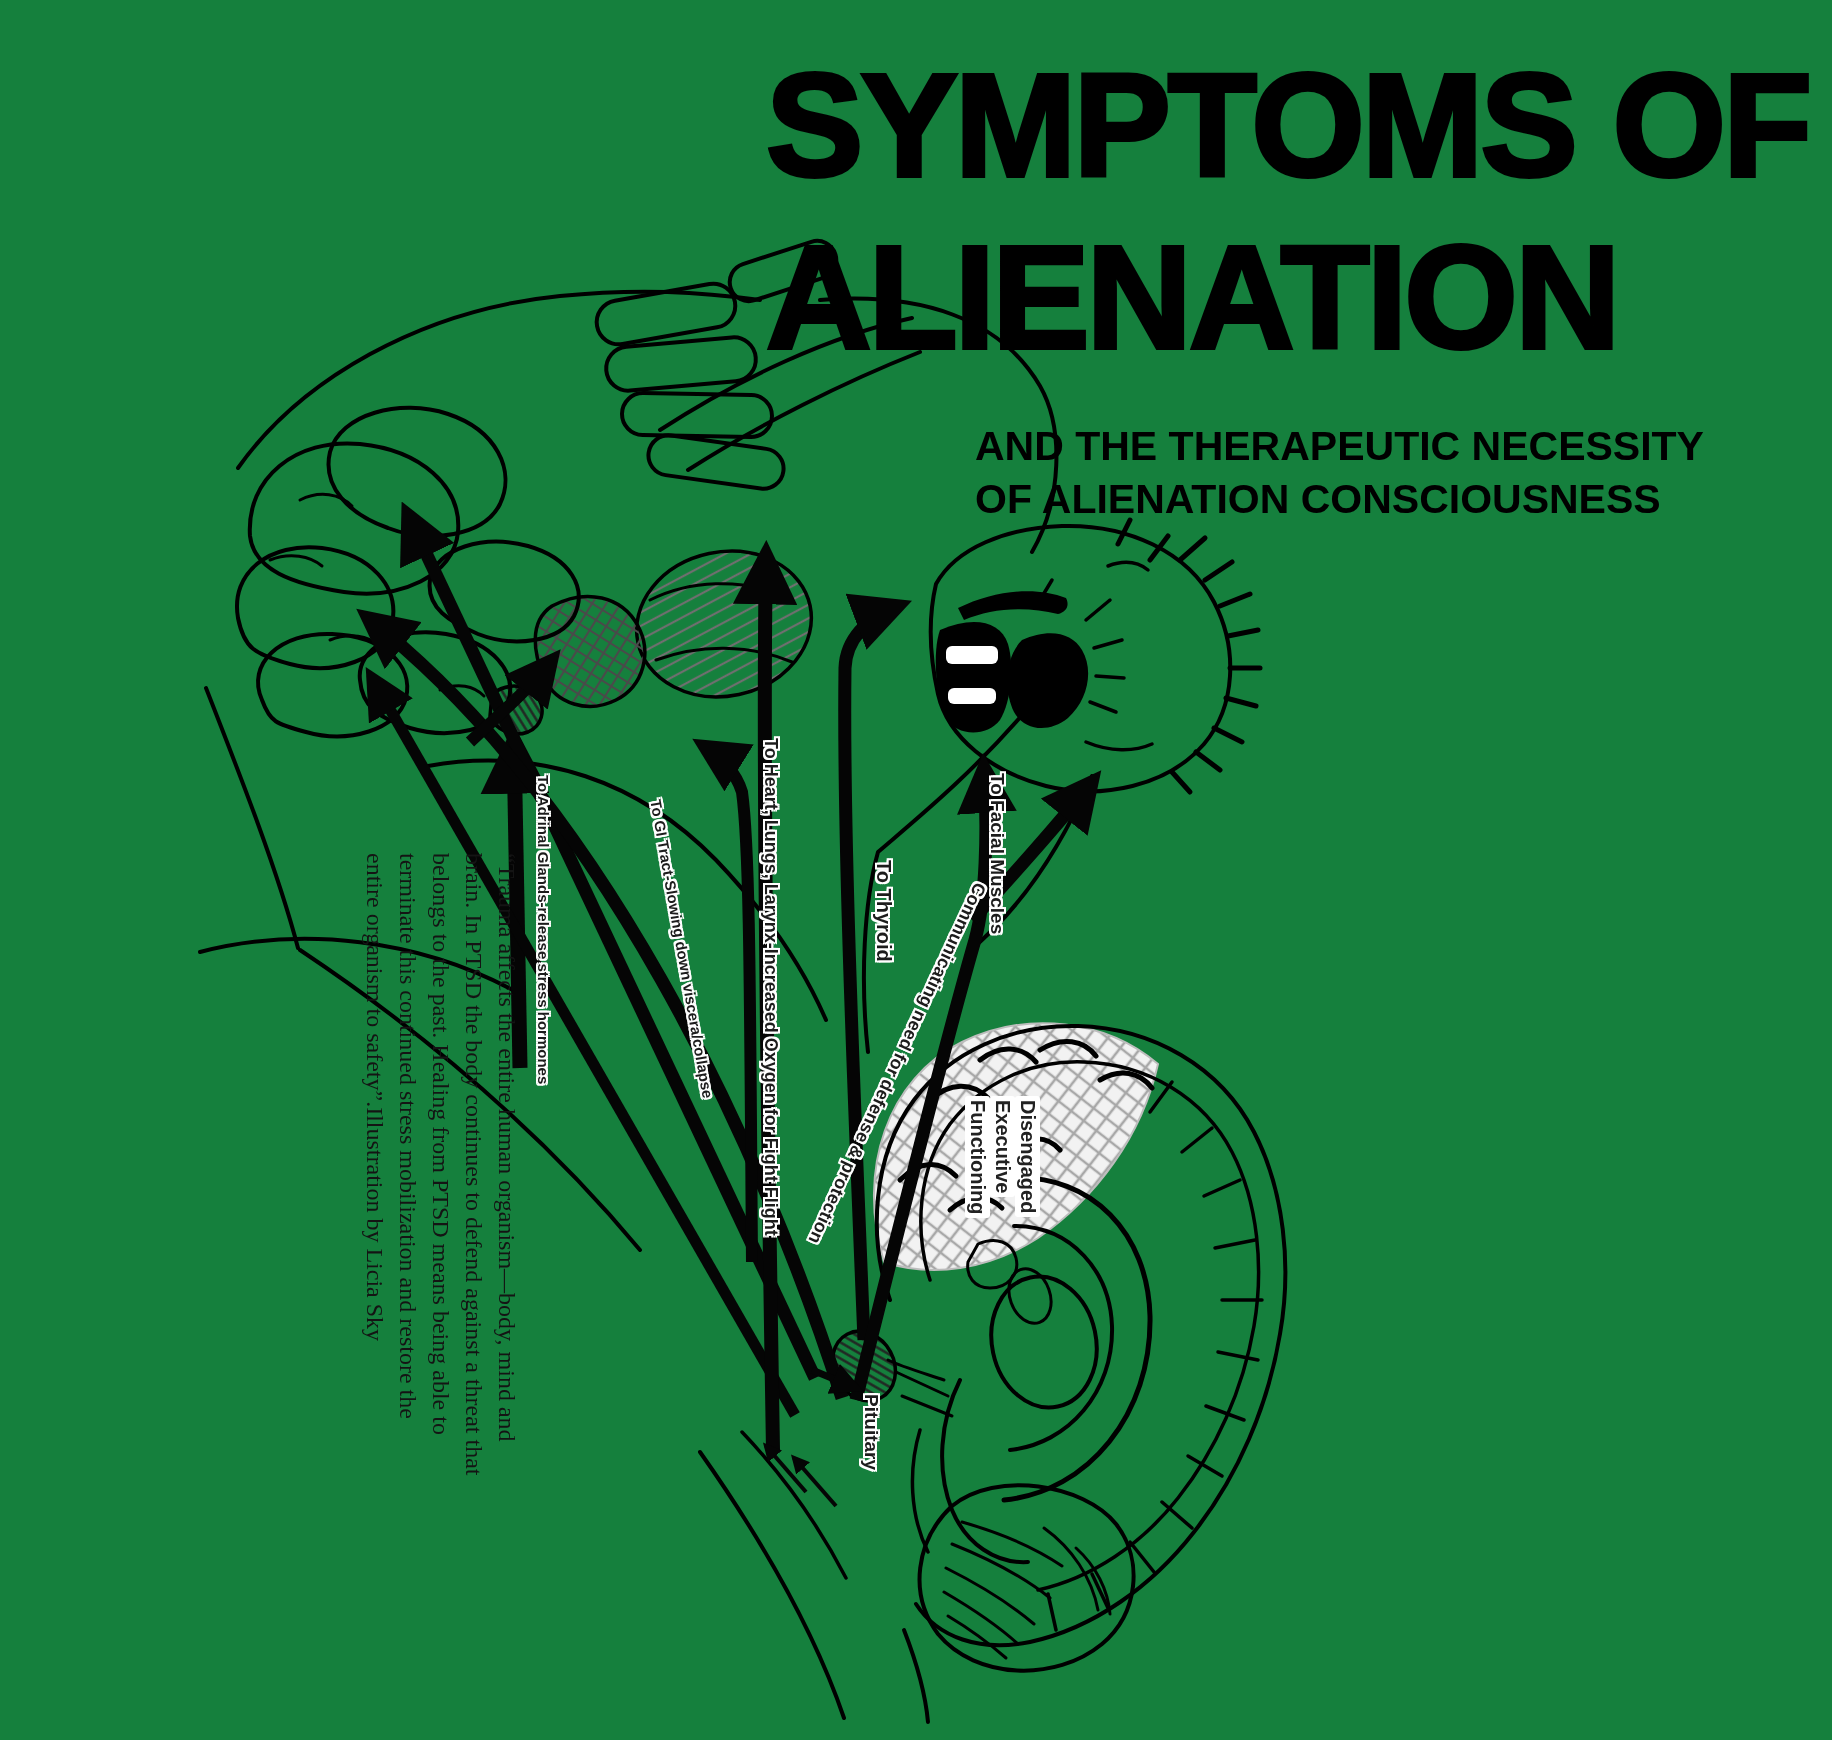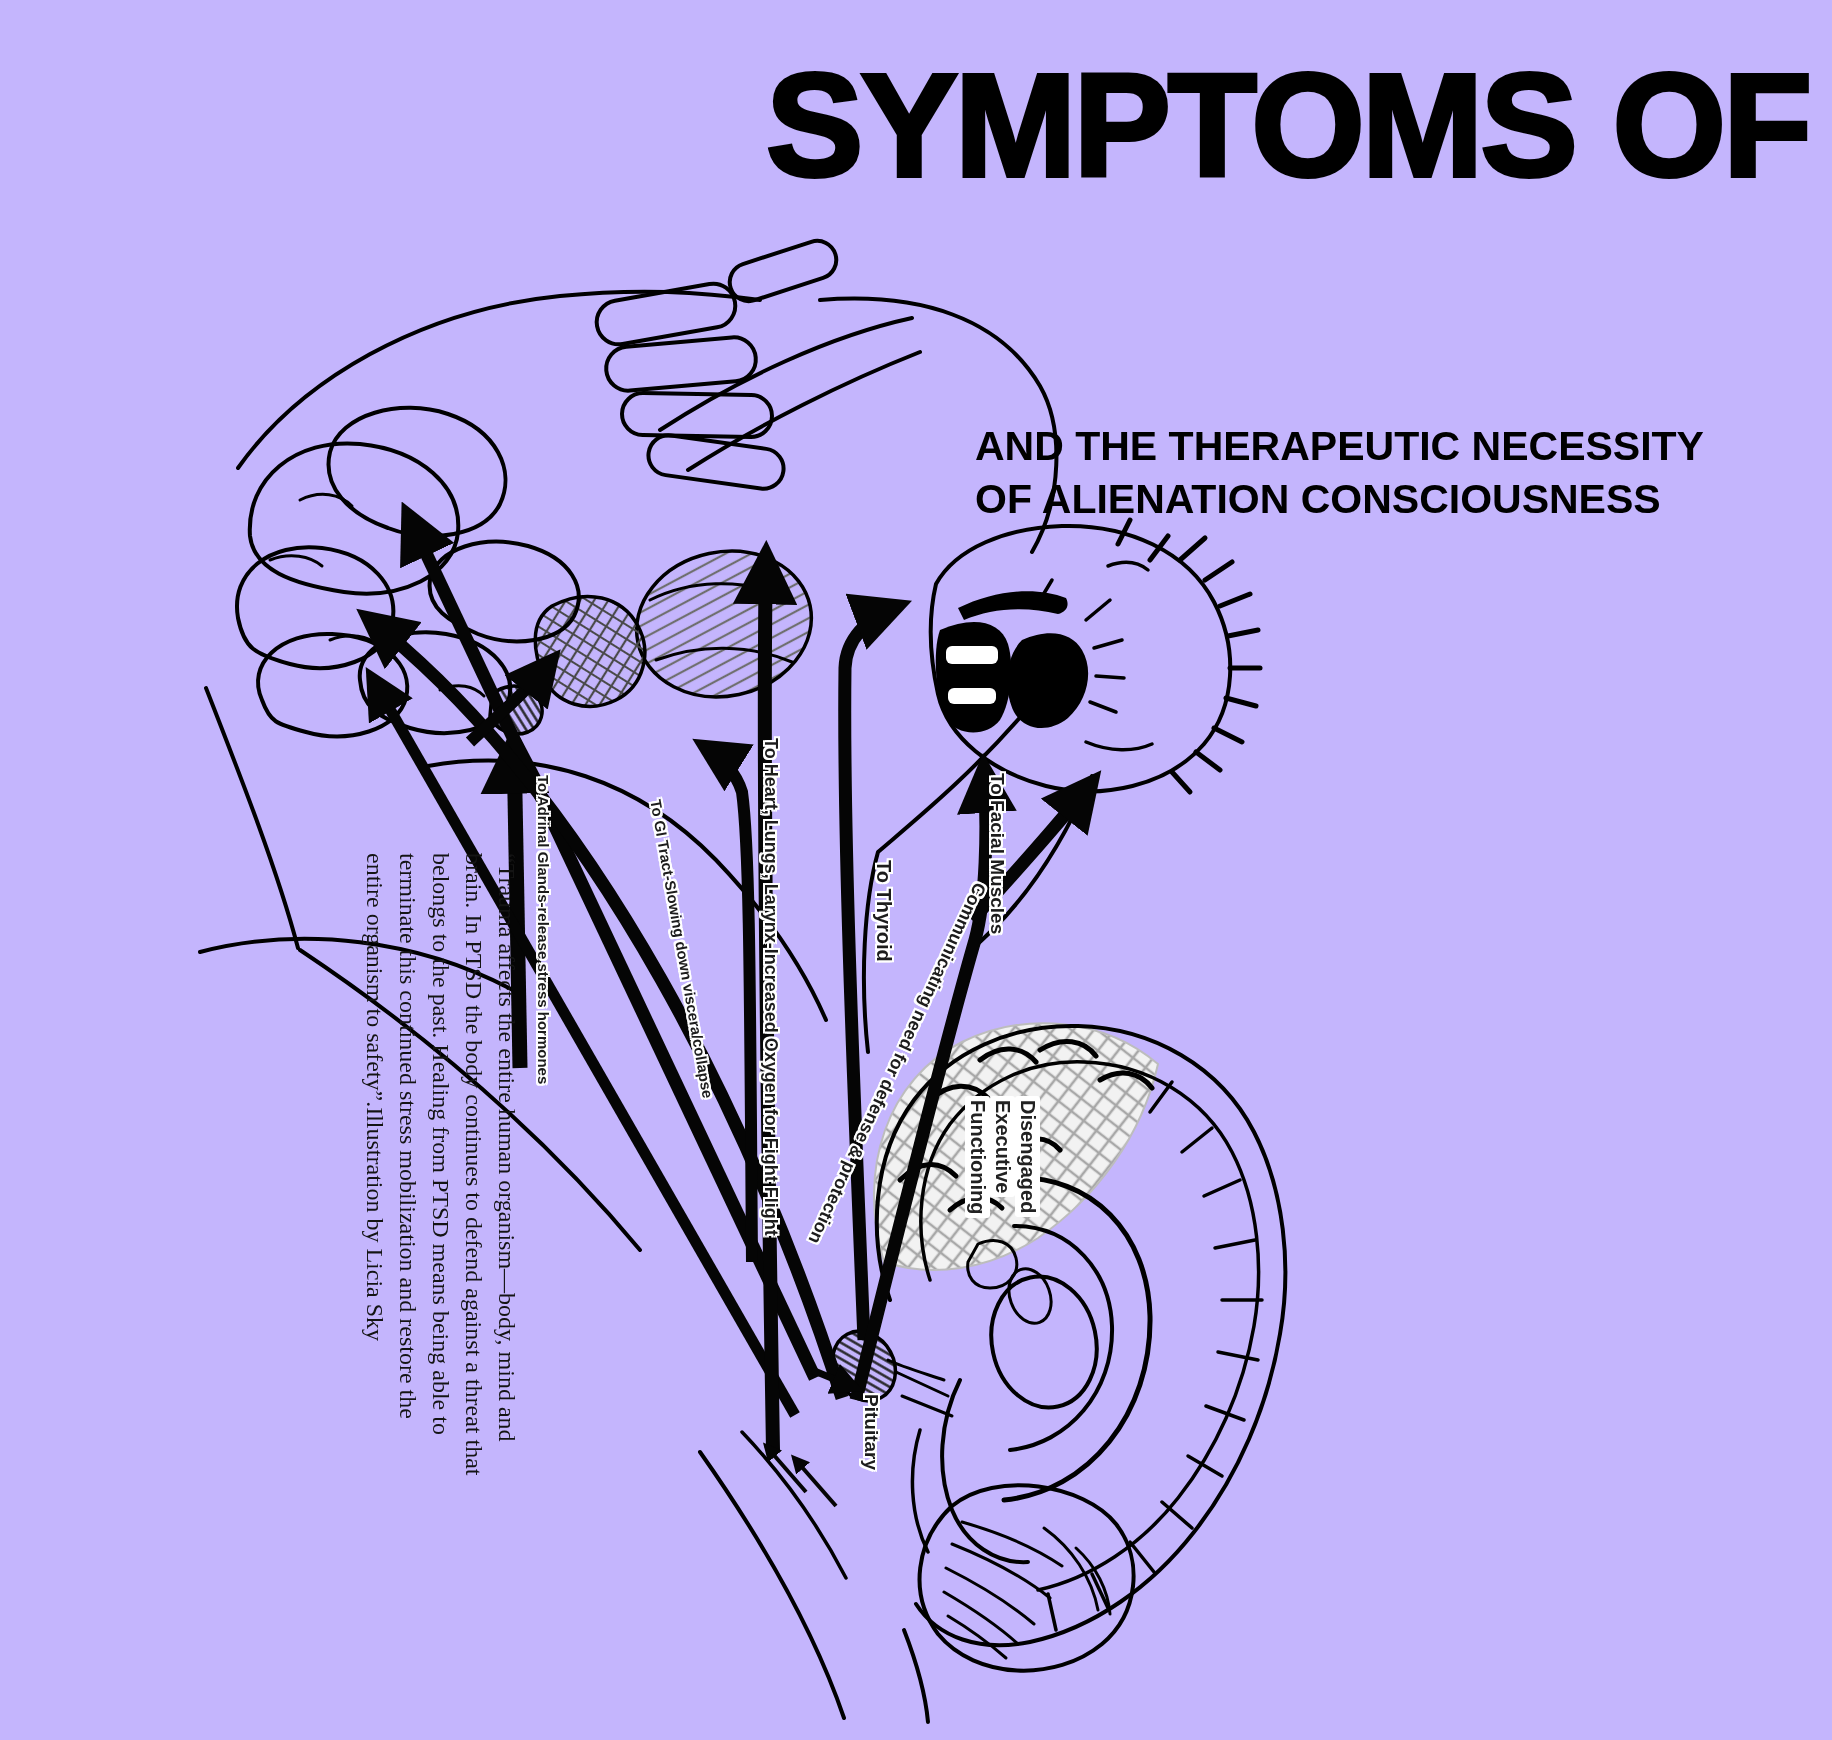--- a/index.html
+++ b/index.html
@@ -1,16 +1,16 @@
 <!DOCTYPE html>
 <html><head>
 <meta charset="utf-8">
 <style>
   html,body{margin:0;padding:0;background:#fff;}
-  .page{position:relative;width:1832px;height:1740px;background:#c4b5fd;overflow:hidden;
+  .page{position:relative;width:1832px;height:1740px;background:#15803d;overflow:hidden;
         font-family:"Liberation Sans",sans-serif;}
   .art{position:absolute;left:0;top:0;width:1832px;height:1740px;}
 
   .title{position:absolute;left:766px;top:40px;color:#000;font-weight:bold;
          font-size:146px;line-height:172px;letter-spacing:-3px;white-space:nowrap;
          -webkit-text-stroke:4px #000;}
   .subtitle{position:absolute;left:975px;top:420px;color:#000;font-weight:bold;
             font-size:41px;line-height:53px;white-space:nowrap;letter-spacing:0px;}
 
   .vlabel{position:absolute;transform-origin:0 0;white-space:nowrap;color:#1c1c1c;
@@ -194,20 +194,21 @@
       <path d="M856,1400 C888,1270 946,1040 975,940 C986,900 988,830 984,768" stroke-width="13" marker-end="url(#ah)"></path>
       <path d="M972,920 C1008,880 1054,830 1092,782" stroke-width="13" marker-end="url(#ah)"></path>
       <path d="M812,1370 L856,1388" stroke-width="7" marker-end="url(#ah)"></path>
       <path d="M806,1492 L766,1446" stroke-width="4" marker-end="url(#ah)"></path>
       <path d="M836,1506 L794,1458" stroke-width="4" marker-end="url(#ah)"></path>
     </g>
   </svg>
 
   <div class="title">
     <div>SYMPTOMS OF</div>
+    <div>ALIENATION</div>
   </div>
 
   <div class="subtitle">
     <div>AND THE THERAPEUTIC NECESSITY</div>
     <div>OF ALIENATION CONSCIOUSNESS</div>
   </div>
 
   <div class="vlabel lab-adrenal">To Adrinal Glands-release stress hormones</div>
   <div class="vlabel lab-gi">To GI Tract-Slowing down viscera/collapse</div>
   <div class="vlabel lab-heart">To Heart, Lungs, Larynx-Increased Oxygen for Fight Flight</div>

